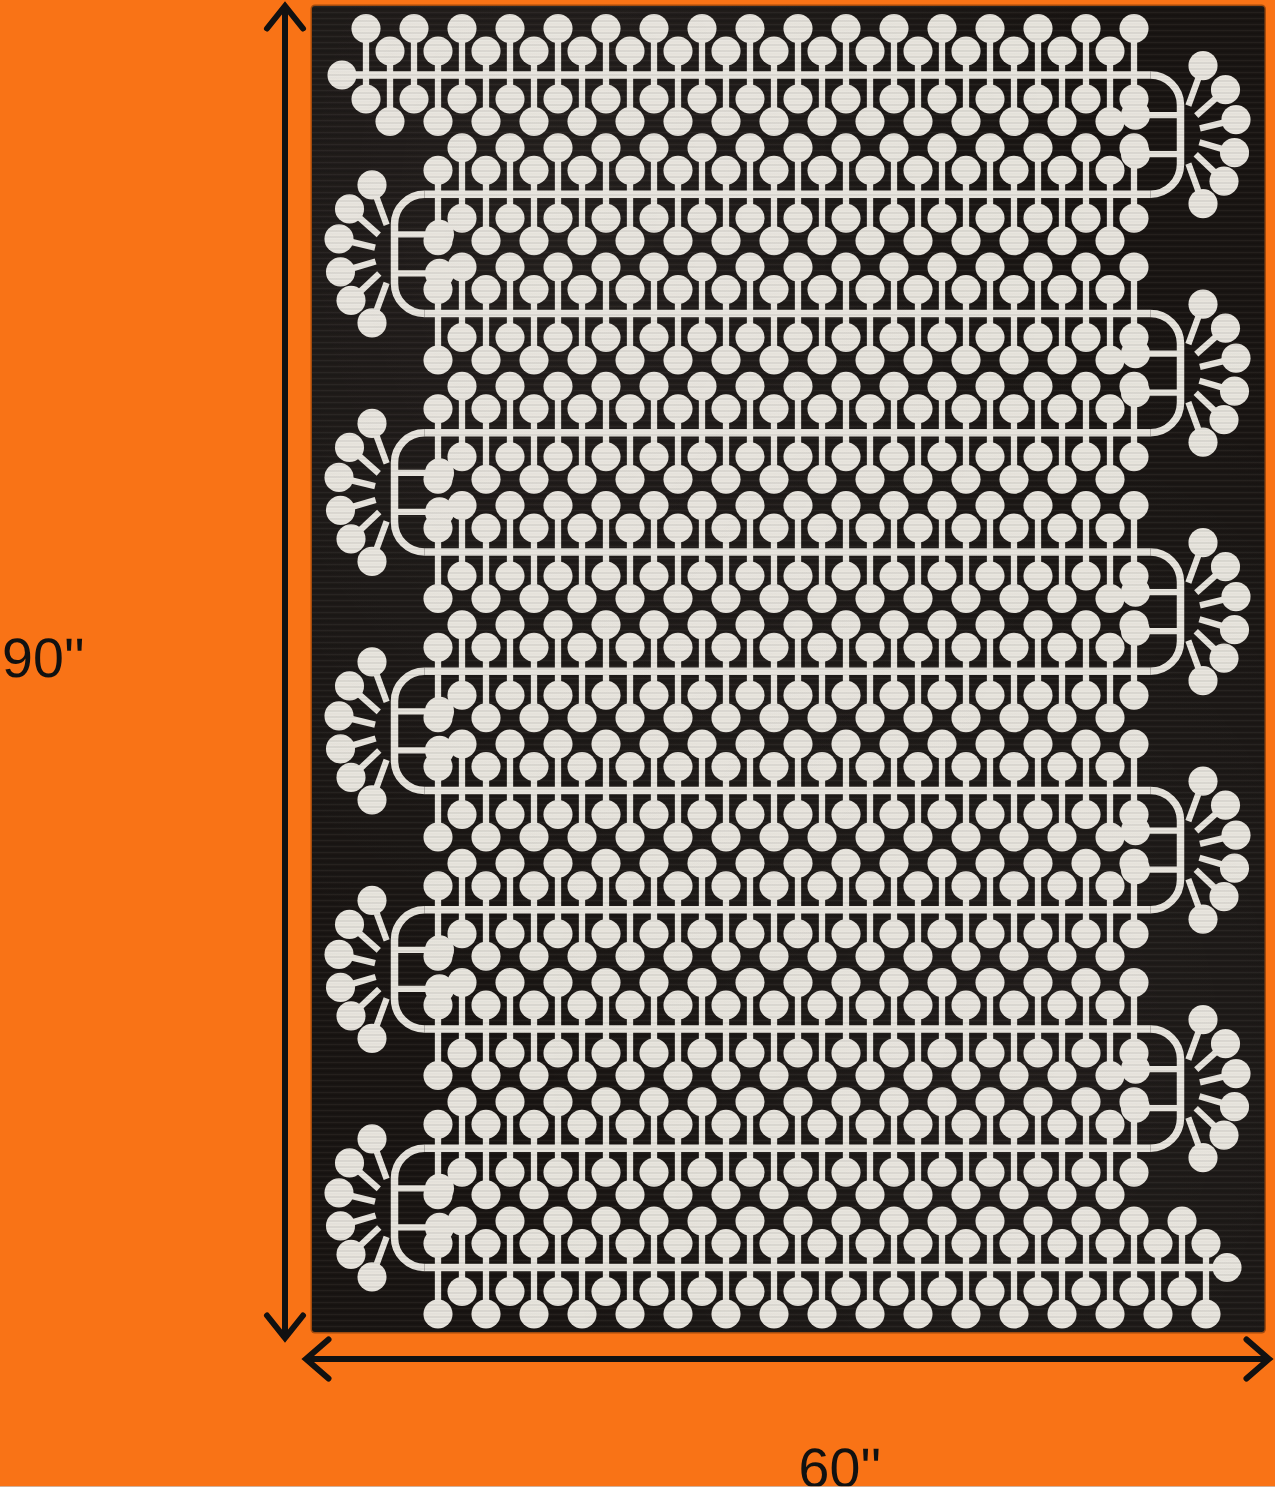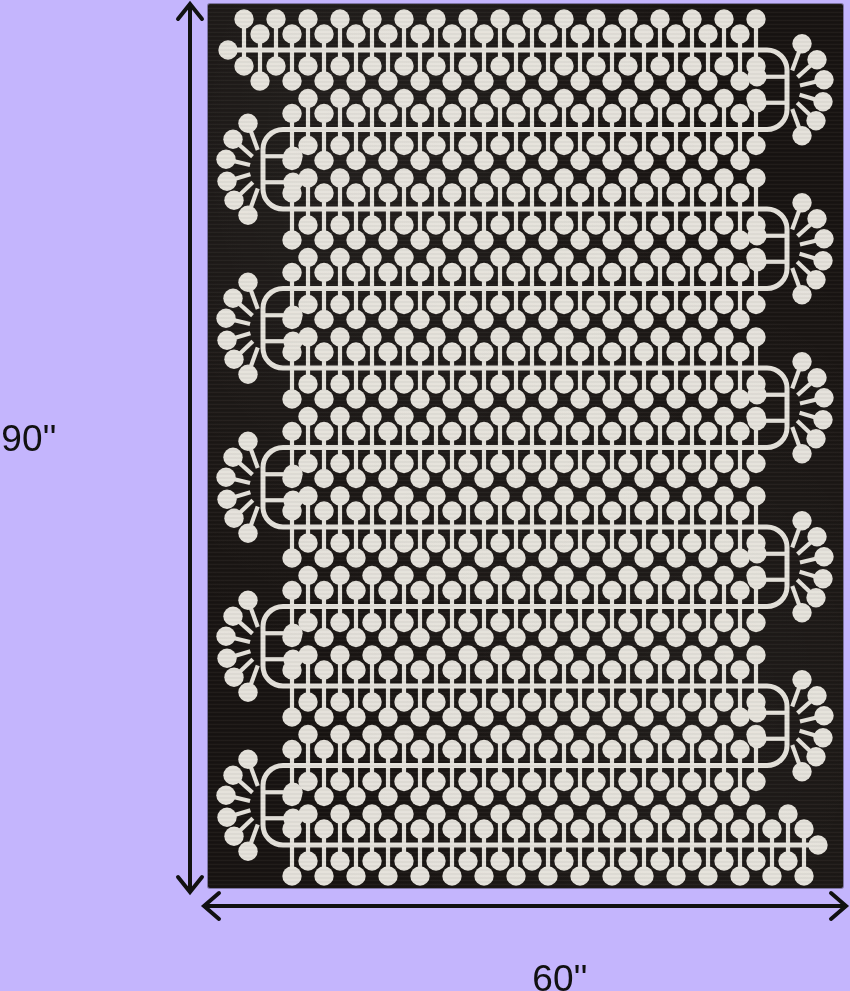--- a/index.html
+++ b/index.html
@@ -1,17 +1,17 @@
 <!DOCTYPE html>
 <html><head>
 <meta charset="utf-8">
 <style>
   html,body{margin:0;padding:0;background:#ffffff;}
   #stage{
-    position:relative;width:850px;height:991px;background:#c4b5fd;overflow:hidden;
+    position:relative;width:850px;height:991px;background:#f97316;overflow:hidden;
     font-family:"Liberation Sans", sans-serif;
   }
   .dim-label{
     position:absolute;color:#111;font-size:37px;letter-spacing:0px;
     text-align:center;line-height:1;user-select:none;
   }
   #height-label{left:0px;top:420px;width:58px;}
   #width-label{left:505px;top:960px;width:110px;}
   #rug{
     position:absolute;left:208px;top:4px;width:635px;height:884px;

